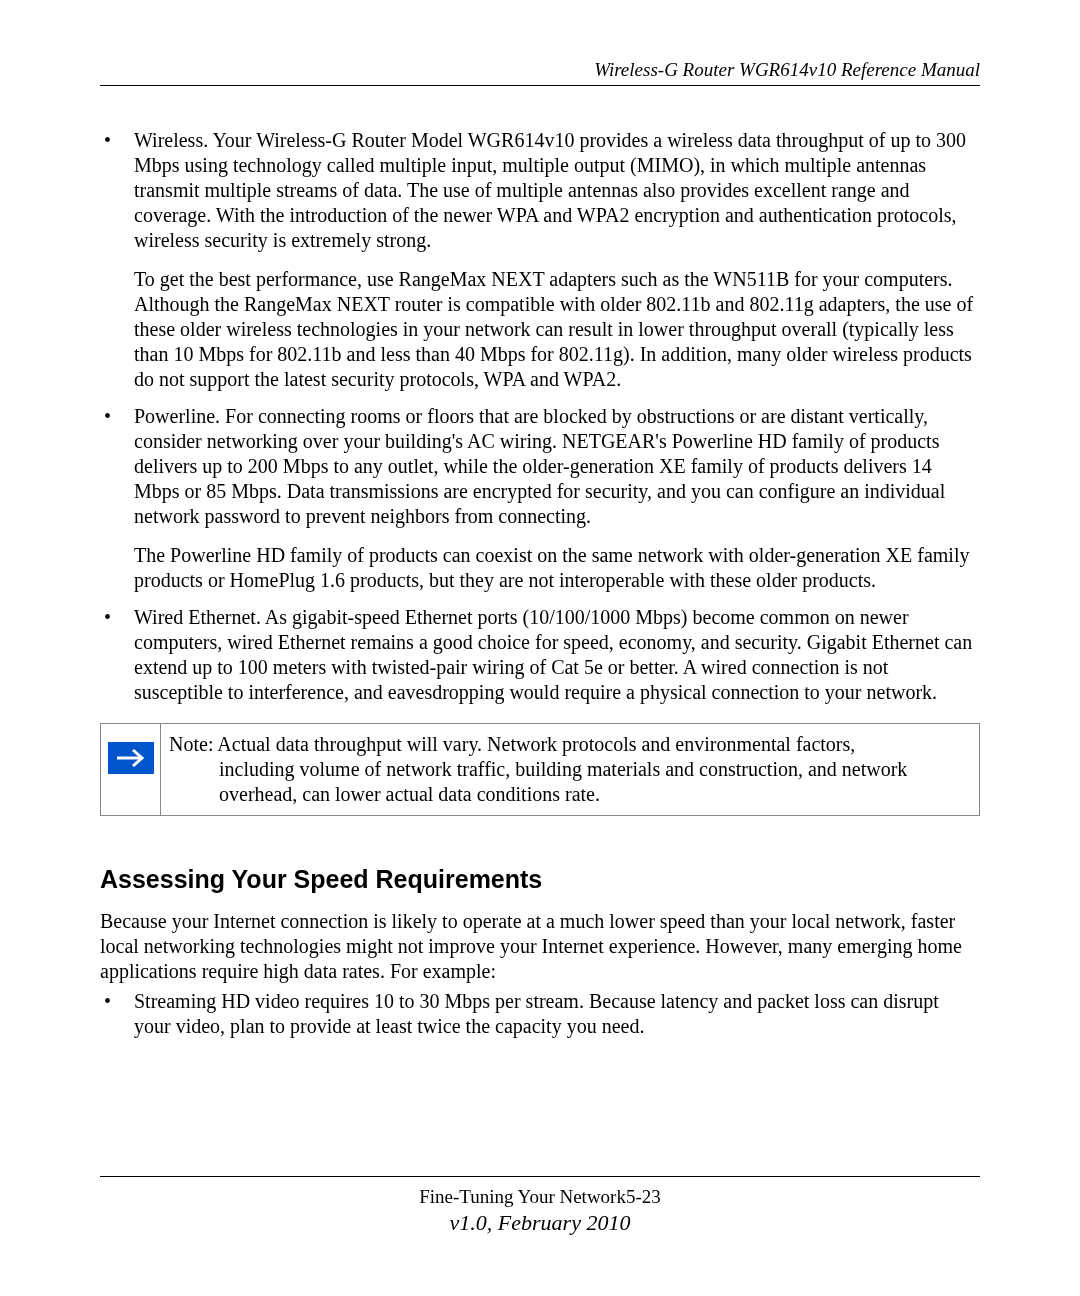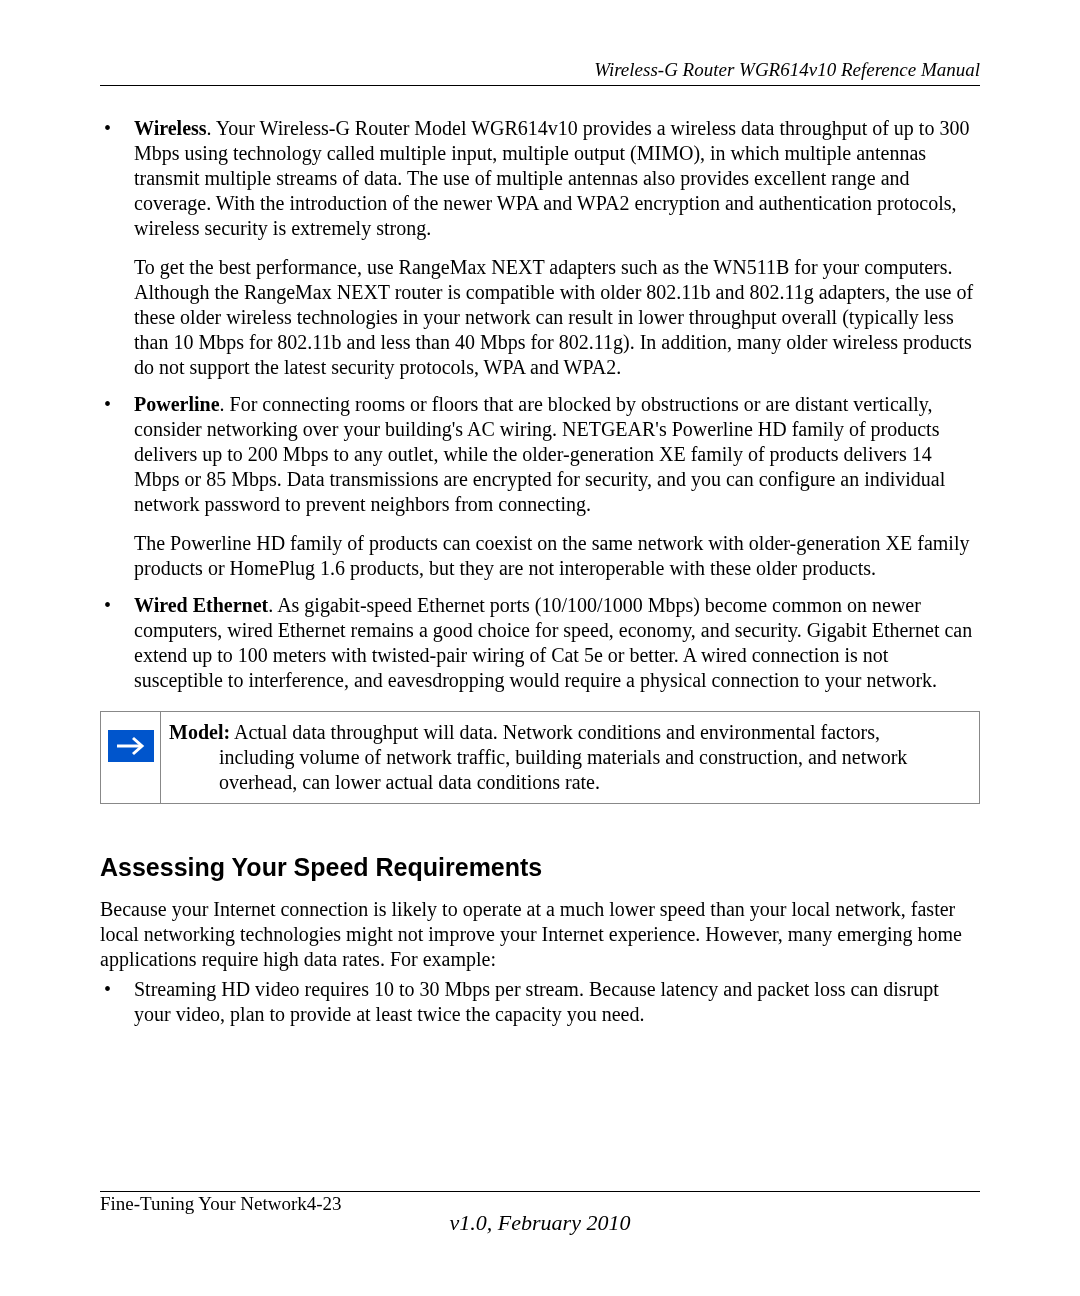--- a/index.html
+++ b/index.html
@@ -17,21 +17,21 @@
       height: 1296px;
       position: relative;
       padding: 58px 100px 0 100px;
     }
     .header-line {
       border-bottom: 1.5px solid #000;
       padding-bottom: 3px;
       text-align: right;
       font-style: italic;
       font-size: 19px;
-      margin-bottom: 30px;
+      margin-bottom: 42px;
     }
     .bullet-item {
       display: flex;
       margin-bottom: 12px;
     }
     .bullet-dot {
       width: 34px;
       flex-shrink: 0;
       text-align: left;
       padding-left: 4px;
@@ -84,38 +84,39 @@
       font-weight: bold;
       font-size: 25px;
       margin-bottom: 14px;
       margin-top: 48px;
     }
     .body-para {
       margin-bottom: 5px;
     }
     .footer {
       position: absolute;
-      bottom: 80px;
+      bottom: 87px;
       left: 100px;
       right: 100px;
       border-top: 1.5px solid #000;
+      padding-top: 8px;
       display: flex;
-      justify-content: flex-start;
+      justify-content: center;
       font-size: 19px;
     }
     .version {
       position: absolute;
       bottom: 60px;
       left: 0;
       right: 0;
       text-align: center;
       font-style: italic;
       font-size: 22px;
     }
-    b { font-weight: bold; }
+    b { font-weight: normal; }
   </style>
 </head>
 <body>
 
 <div class="header-line">
   <span>Wireless-G Router WGR614v10 Reference Manual</span>
 </div>
 
 <div class="bullet-item">
   <div class="bullet-dot">•</div>
@@ -143,34 +144,34 @@
 <div class="note-box">
   <div class="note-icon-cell">
     <div class="note-icon">
       <svg viewBox="0 0 34 22" fill="none" stroke="#fff" stroke-width="3">
         <line x1="3" y1="11" x2="27" y2="11"></line>
         <polyline points="19,3 28,11 19,19"></polyline>
       </svg>
     </div>
   </div>
   <div class="note-text">
-    <div><b>Model:</b><span> Actual data throughput will data. Network conditions and environmental factors,</span></div>
+    <div><b>Note:</b><span> Actual data throughput will vary. Network protocols and environmental factors,</span></div>
     <div class="note-body">including volume of network traffic, building materials and construction, and network overhead, can lower actual data conditions rate.</div>
   </div>
 </div>
 
 <div class="section-heading">Assessing Your Speed Requirements</div>
 
 <p class="body-para">Because your Internet connection is likely to operate at a much lower speed than your local network, faster local networking technologies might not improve your Internet experience. However, many emerging home applications require high data rates. For example:</p>
 
 <div class="bullet-item">
   <div class="bullet-dot">•</div>
   <div class="bullet-content">
     <p>Streaming HD video requires 10 to 30 Mbps per stream. Because latency and packet loss can disrupt your video, plan to provide at least twice the capacity you need.</p>
   </div>
 </div>
 
 <div class="footer">
   <span>Fine-Tuning Your Network</span>
-  <span>4-23</span>
+  <span>5-23</span>
 </div>
 
 <div class="version">v1.0, February 2010</div>
 
 </body></html>

